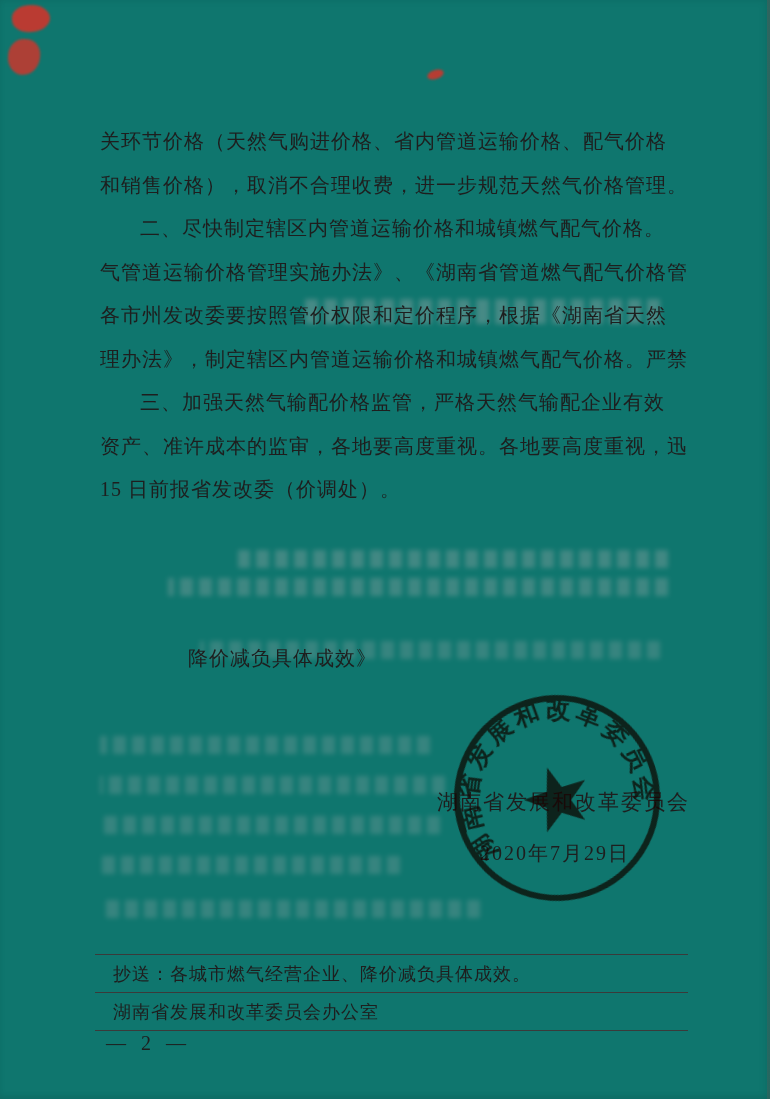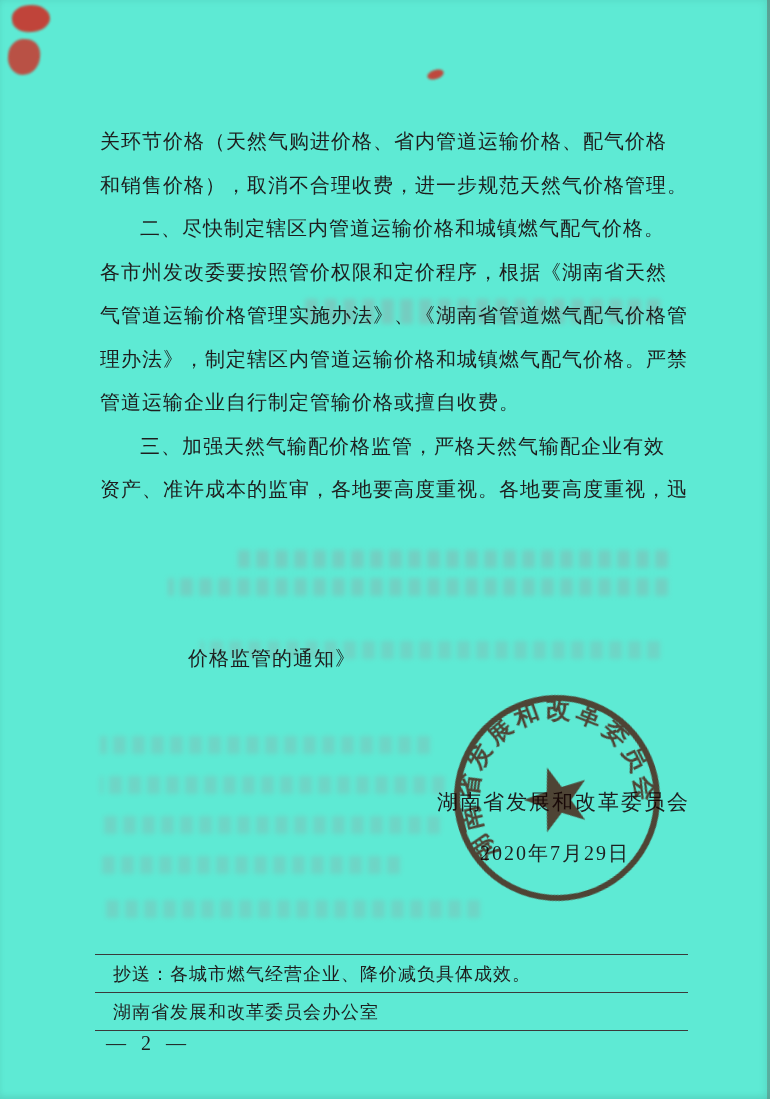--- a/index.html
+++ b/index.html
@@ -1,20 +1,20 @@
 <!DOCTYPE html>
 <html><head>
 <meta charset="utf-8">
 <style>
   html,body { margin:0; padding:0; background:#e8e8e4; }
   .page {
     position:relative;
     width:770px; height:1099px;
     margin:0 auto;
-    background:#5eead4;
+    background:#0f766e;
     overflow:hidden;
     font-family:"Liberation Serif","DejaVu Serif",serif;
     color:#1e1e1e;
     box-shadow: inset -4px 0 8px rgba(0,0,0,.07), inset 0 -3px 6px rgba(0,0,0,.05);
   }
   
   .body-text {
     position:absolute; left:100px; top:120px; width:590px;
     font-size:20px; letter-spacing:1px; line-height:43.5px;
   }
@@ -104,30 +104,30 @@
   <div class="ghost g5"></div>
   <div class="ghost g6"></div>
   <div class="ghost g7"></div>
   <div class="ghost g8"></div>
   <div class="ghost g9"></div>
 
   <div class="body-text">
     <div class="line">关环节价格（天然气购进价格、省内管道运输价格、配气价格</div>
     <div class="line">和销售价格），取消不合理收费，进一步规范天然气价格管理。</div>
     <div class="line indent">二、尽快制定辖区内管道运输价格和城镇燃气配气价格。</div>
+    <div class="line">气管道运输价格管理实施办法》、《湖南省管道燃气配气价格管</div>
     <div class="line">各市州发改委要按照管价权限和定价程序，根据《湖南省天然</div>
-    <div class="line">气管道运输价格管理实施办法》、《湖南省管道燃气配气价格管</div>
     <div class="line">理办法》，制定辖区内管道运输价格和城镇燃气配气价格。严禁</div>
-    <div class="line">管道运输企业自行制定管输价格或擅自收费。</div>
     <div class="line indent">三、加强天然气输配价格监管，严格天然气输配企业有效</div>
     <div class="line">资产、准许成本的监审，各地要高度重视。各地要高度重视，迅</div>
+    <div class="line">15 日前报省发改委（价调处）。</div>
   </div>
 
   <div class="attachment">
-    <div class="att-line2">价格监管的通知》</div>
+    <div class="att-line2">降价减负具体成效》</div>
   </div>
 
   <div class="sig-org">湖南省发展和改革委员会</div>
   <div class="sig-date">2020年7月29日</div>
 
   <div class="seal">
     <svg viewBox="0 0 220 220" width="220" height="220">
       <defs>
         <path id="sealArc" d="M 37.5,143.8 A 80,80 0 1 1 182.5,143.8" fill="none"></path>
       </defs>

